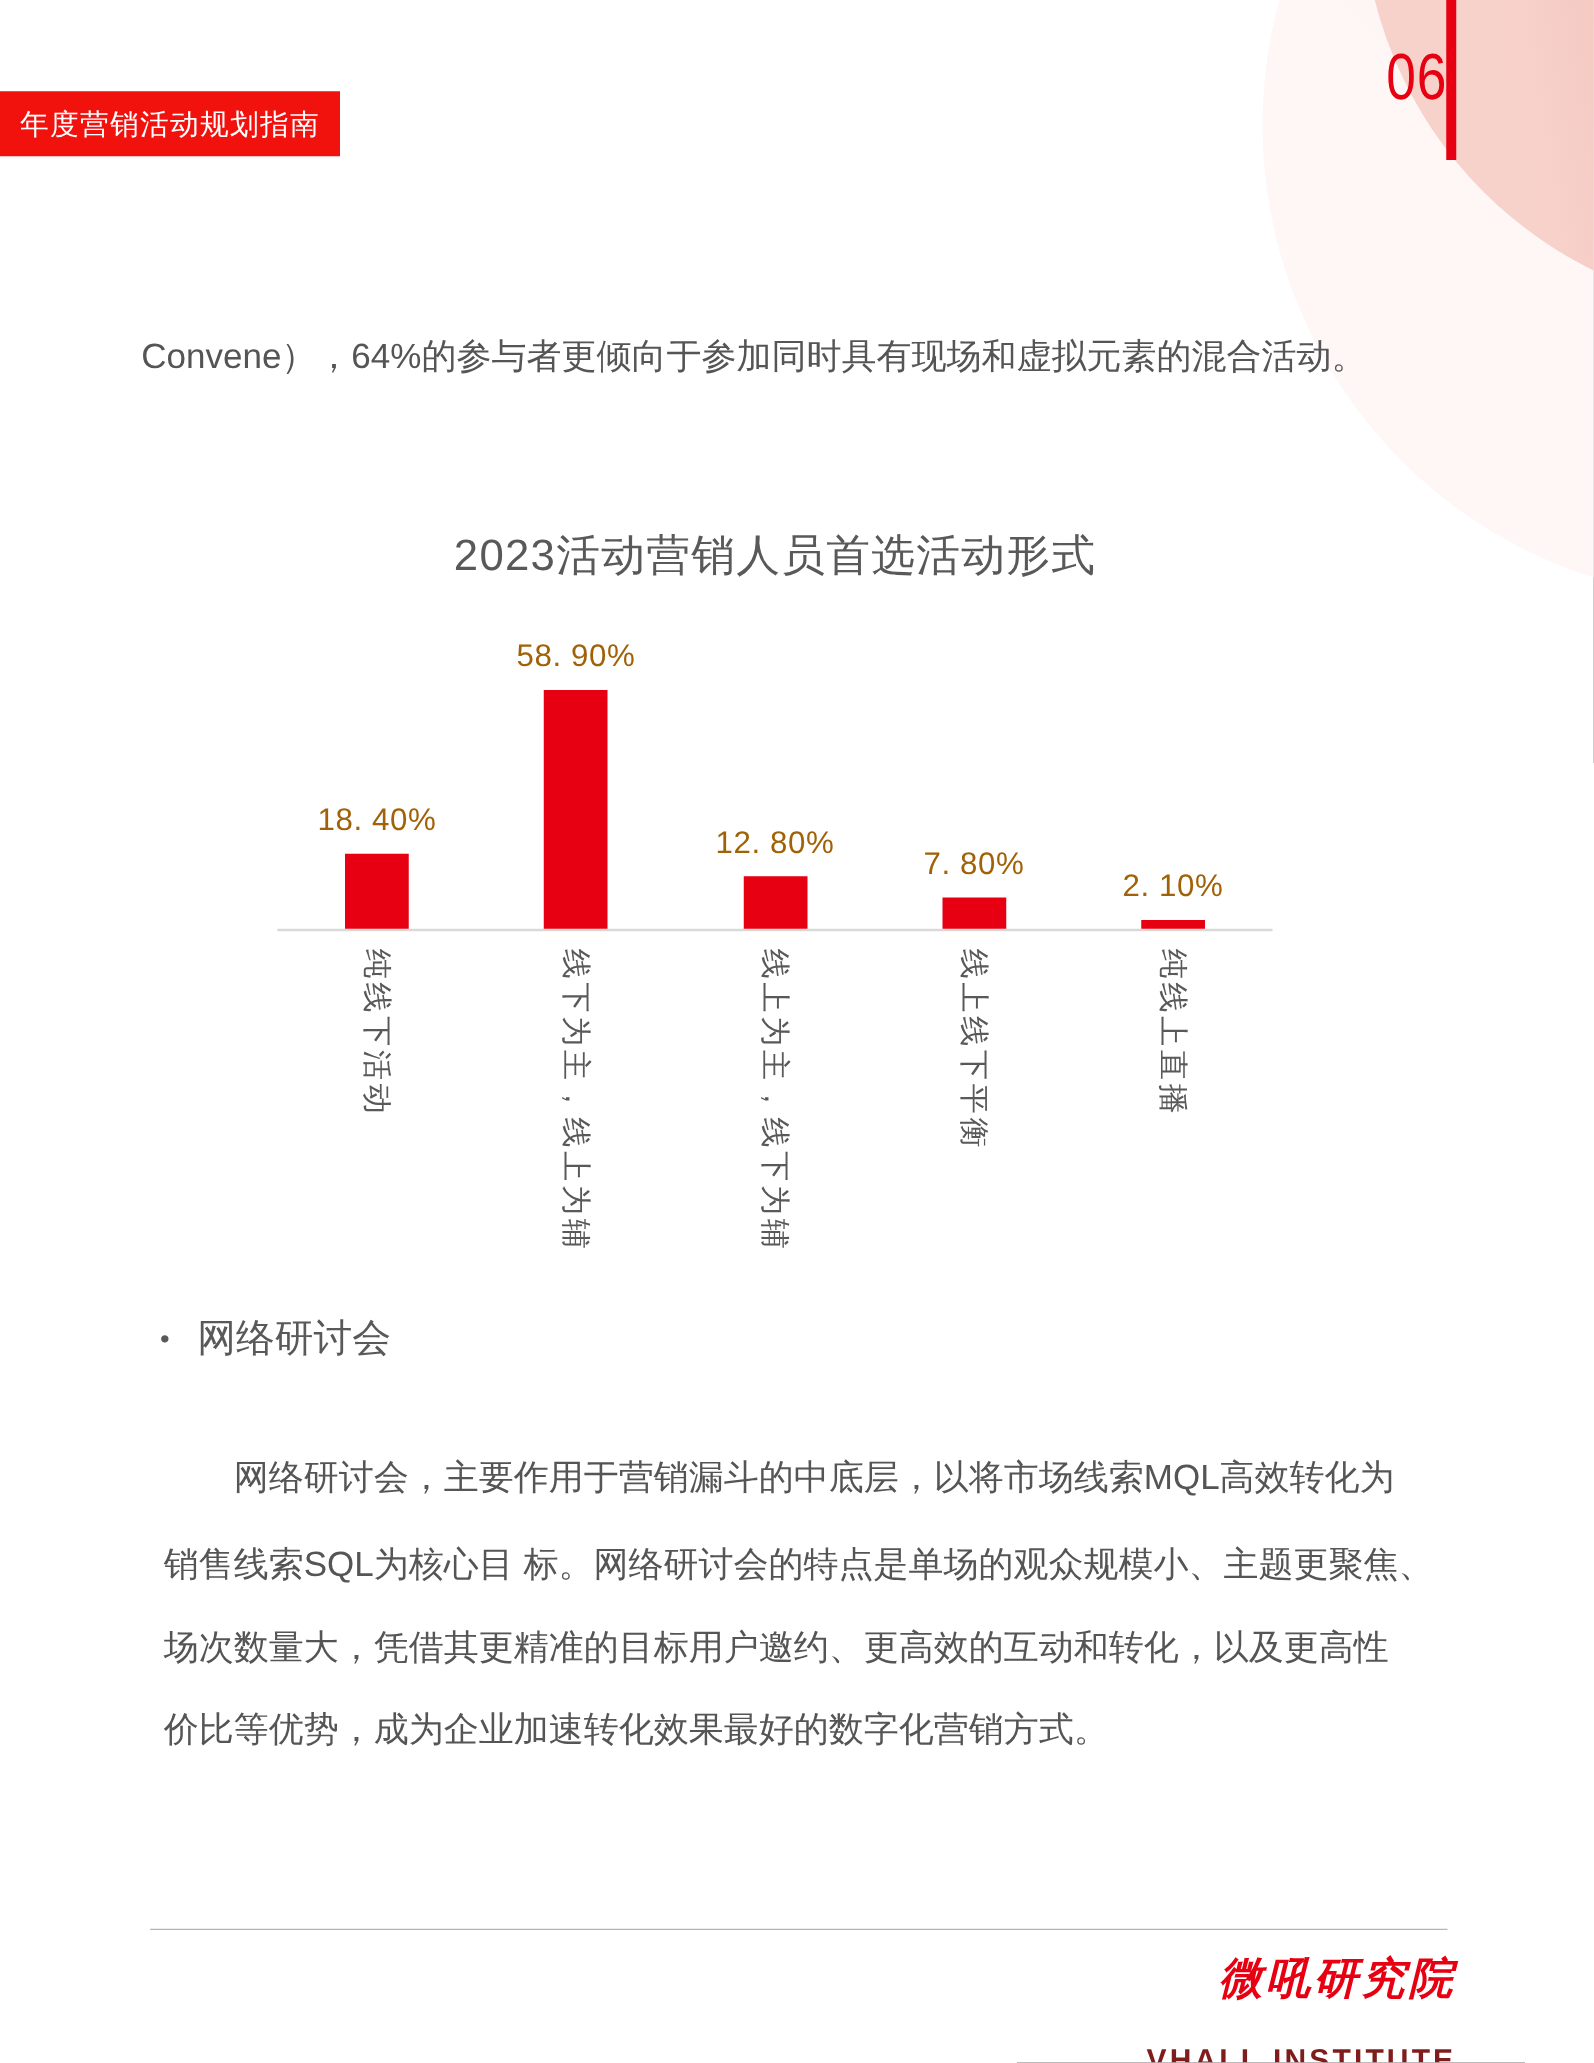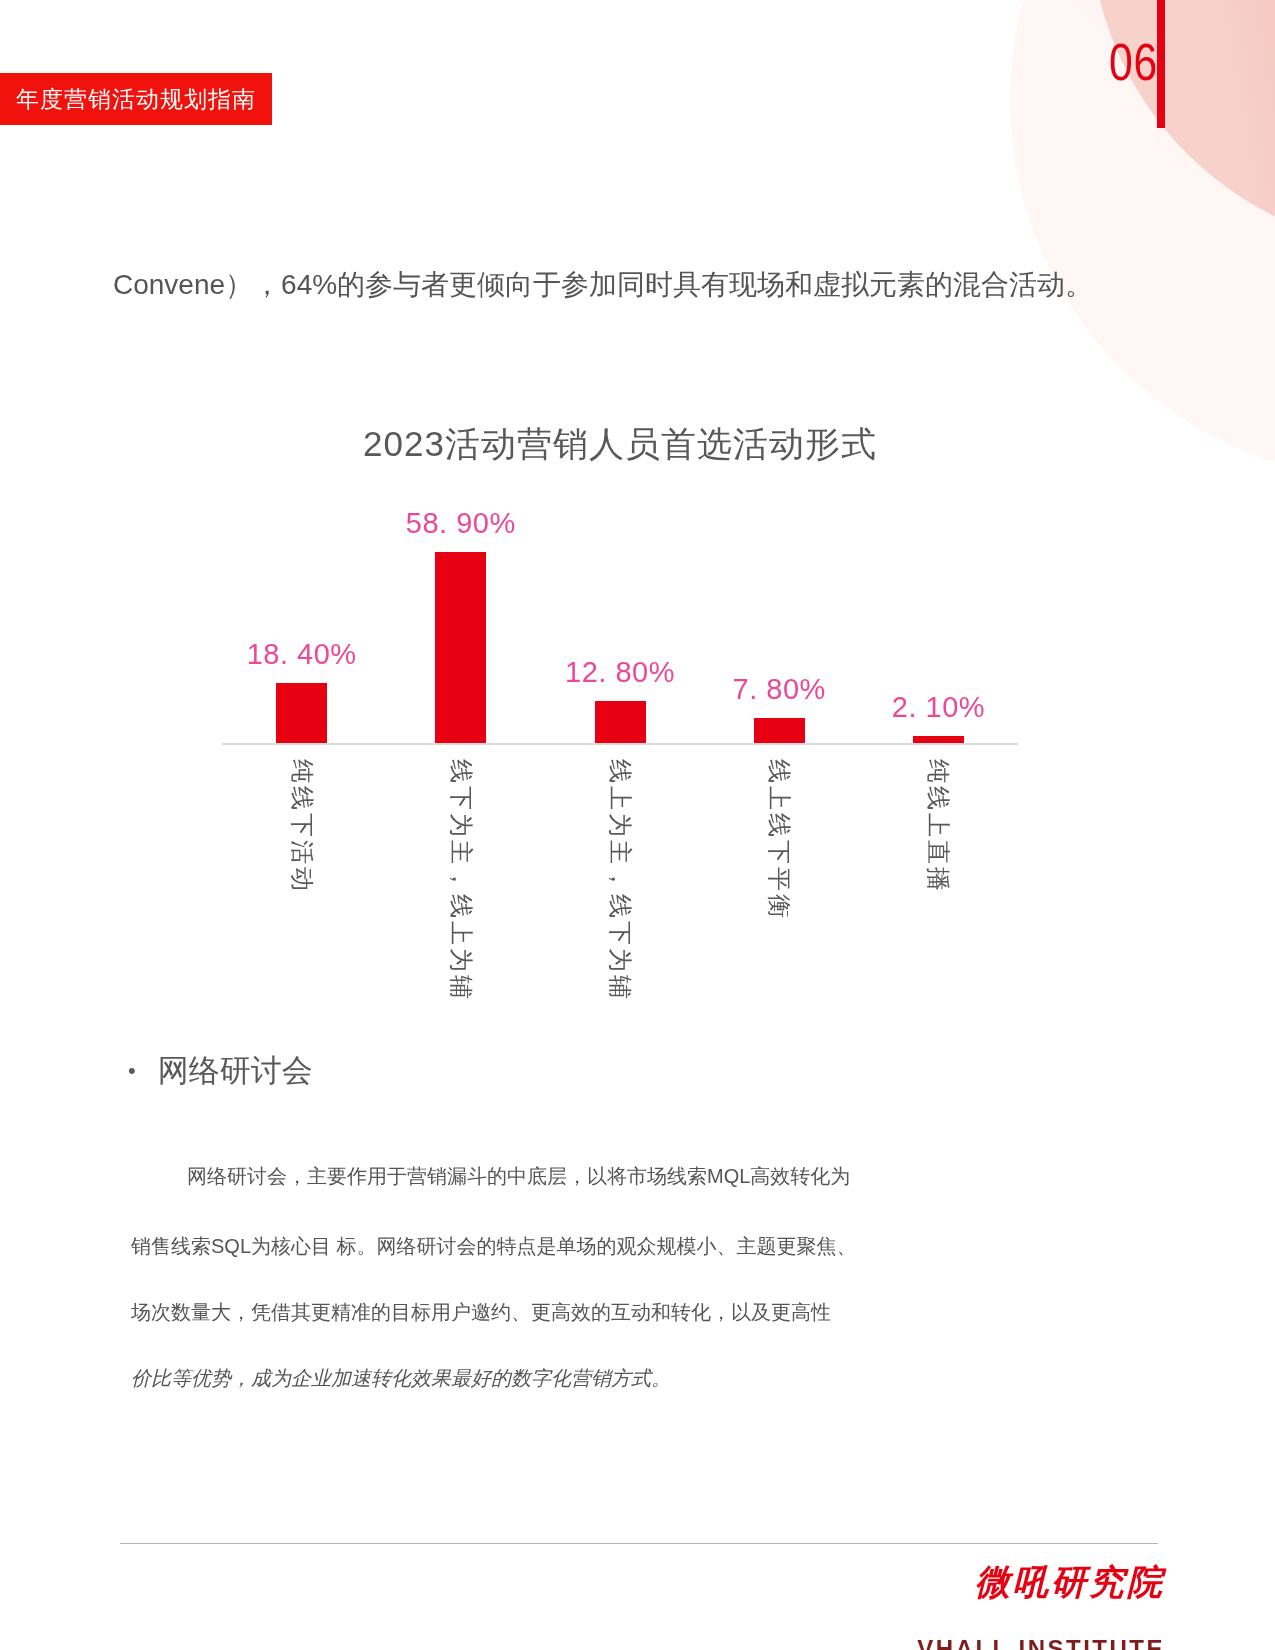--- a/index.html
+++ b/index.html
@@ -45,38 +45,38 @@
   }
   .chart-plot{
     position:absolute;left:222px;top:500px;width:796px;height:243px;
     border-bottom:2px solid #d9d9d9;
     display:flex;align-items:flex-end;
   }
   .slot{position:relative;flex:1;height:100%;display:flex;align-items:flex-end;justify-content:center;}
   .bar{width:51px;}
   .vlabel{
     position:absolute;left:50%;transform:translateX(-50%);
-    white-space:nowrap;color:#ec4899;font-size:29px;letter-spacing:0.5px;
+    white-space:nowrap;color:#a16207;font-size:25px;letter-spacing:0.5px;
   }
   .clabel{
     position:absolute;top:calc(100% + 16px);left:50%;transform:translateX(-50%);
     writing-mode:vertical-rl;text-orientation:sideways;
     color:#595959;font-size:24px;letter-spacing:3px;white-space:nowrap;
   }
   
   .section-head{
     position:absolute;left:128px;top:1050px;color:#595959;font-size:31px;
     display:flex;align-items:center;
   }
   .section-head .dot{font-size:22px;margin-right:22px;color:#595959;}
-  .body-line{position:absolute;color:#555555;font-size:20px;white-space:nowrap;}
+  .body-line{position:absolute;color:#555555;font-size:28px;white-space:nowrap;}
   .bl-0{left:187px;top:1163px;}
   .bl-1{left:131px;top:1233px;}
   .bl-2{left:131px;top:1299px;}
-  .bl-3{left:131px;top:1365px;font-style:italic;}
+  .bl-3{left:131px;top:1365px;}
   
   .footer-rule{position:absolute;left:120px;top:1543px;width:1038px;height:1px;background:#b5b5b5;}
   .logo-cn{
     position:absolute;right:110px;top:1559px;color:#e60012;
     font-size:35px;font-weight:bold;font-style:italic;letter-spacing:3px;white-space:nowrap;
   }
   .logo-en{
     position:absolute;right:110px;top:1635px;color:#7f1d1d;
     font-size:24px;font-weight:bold;letter-spacing:2.5px;white-space:nowrap;
   }

